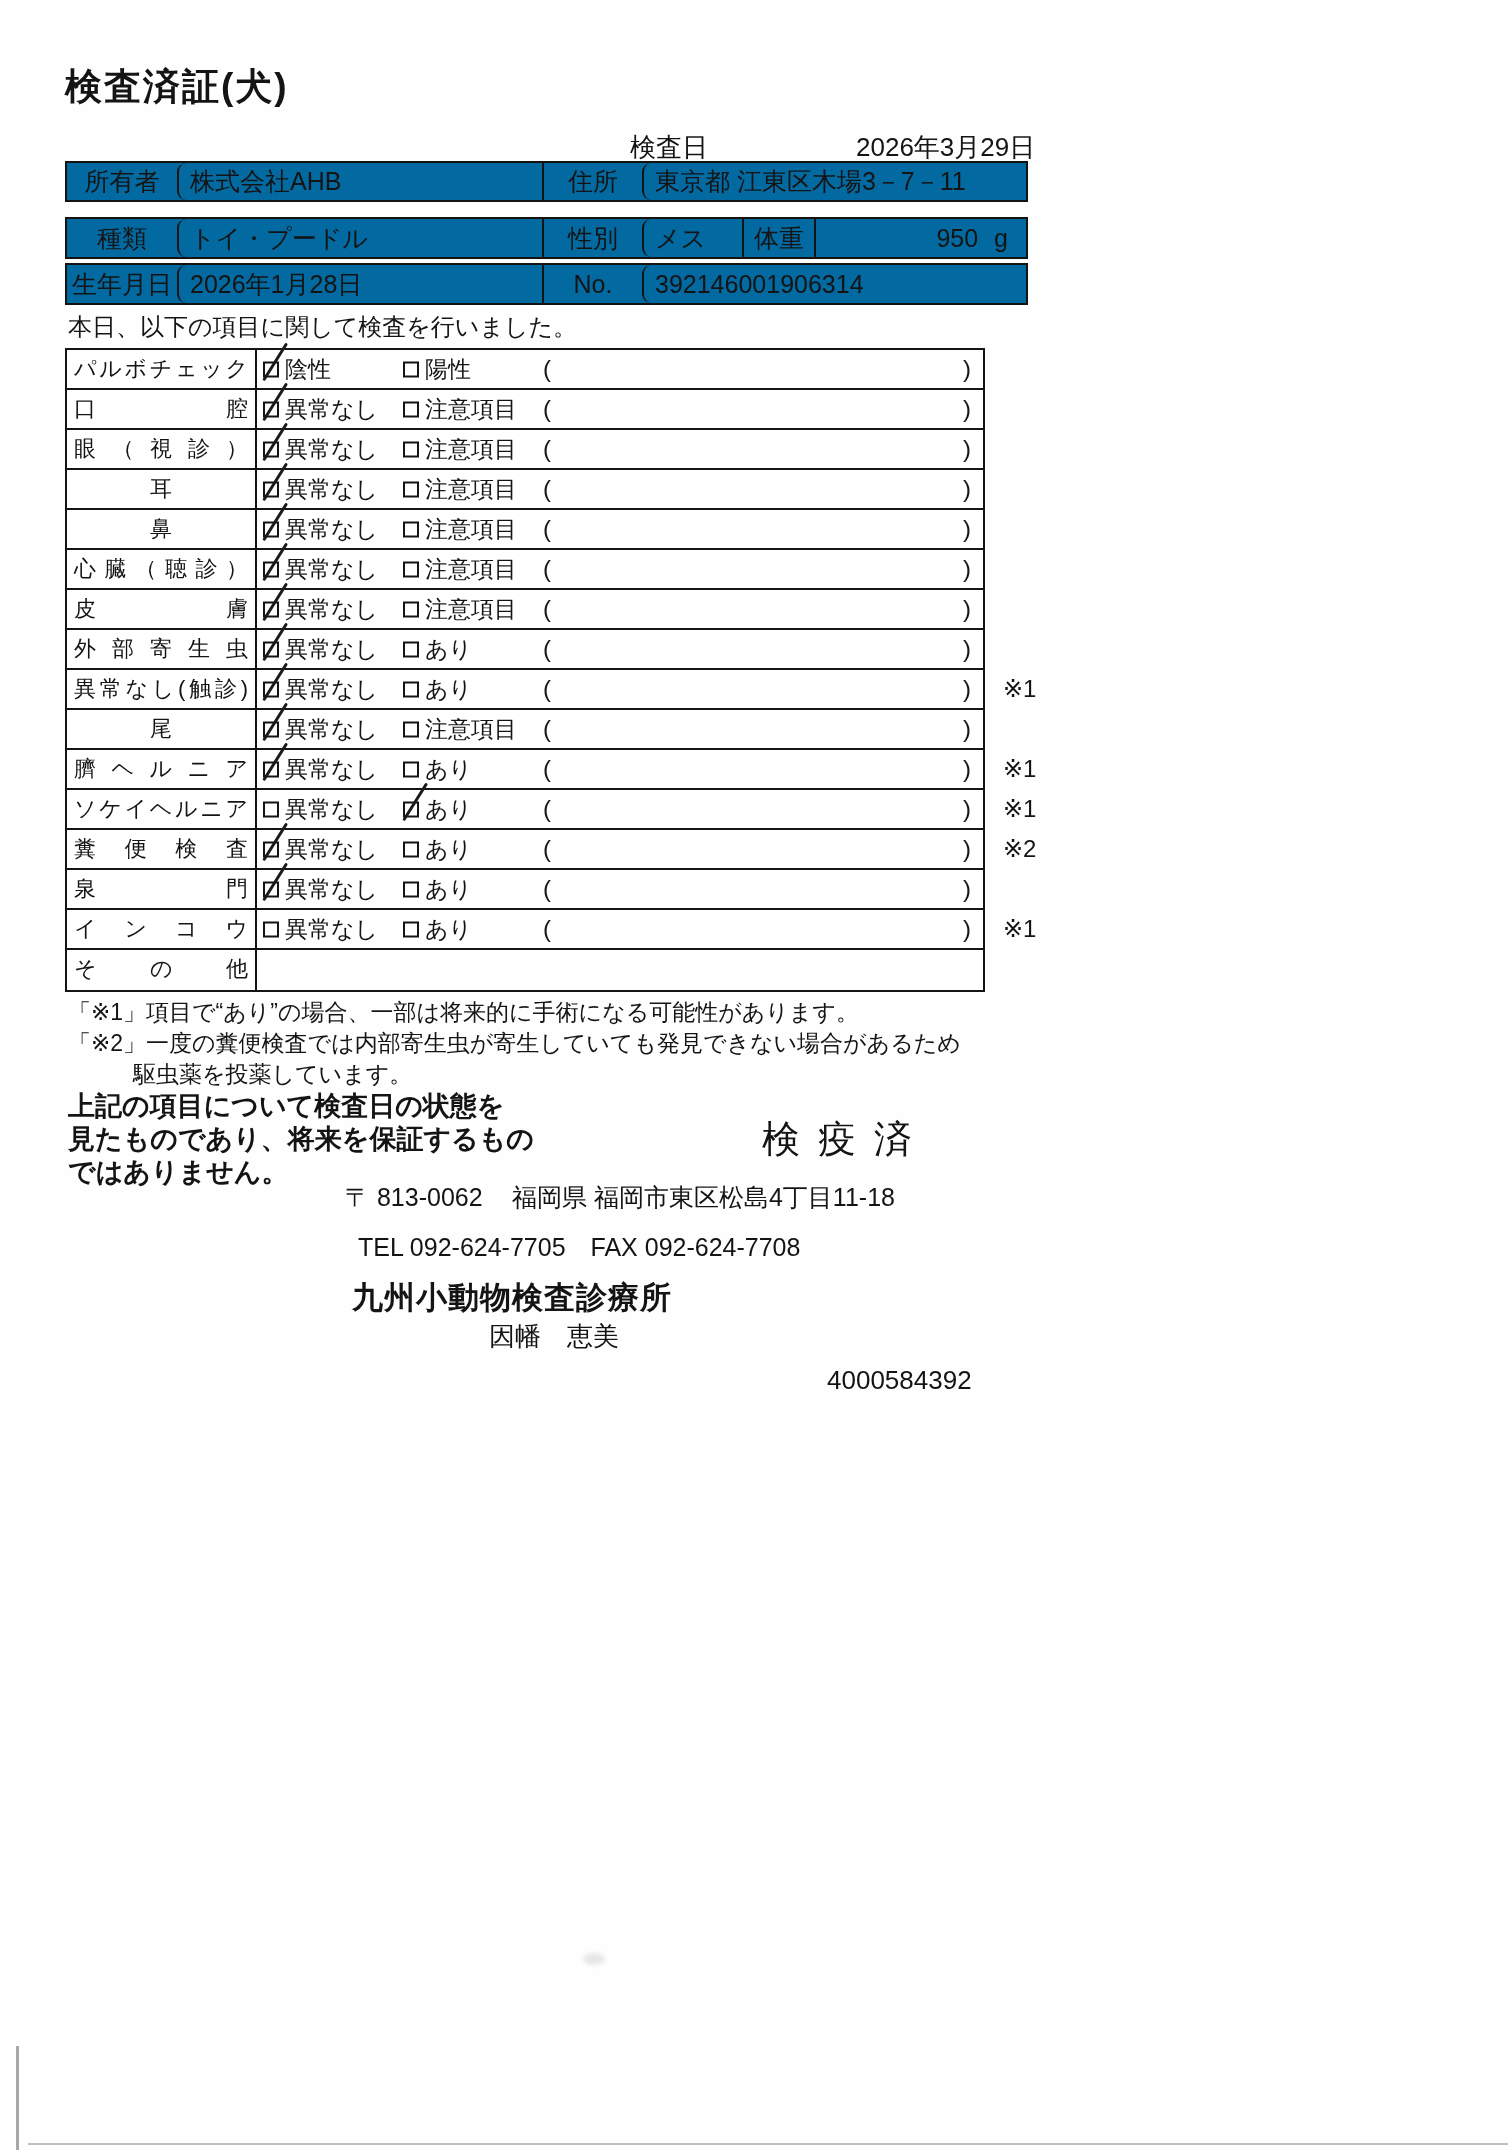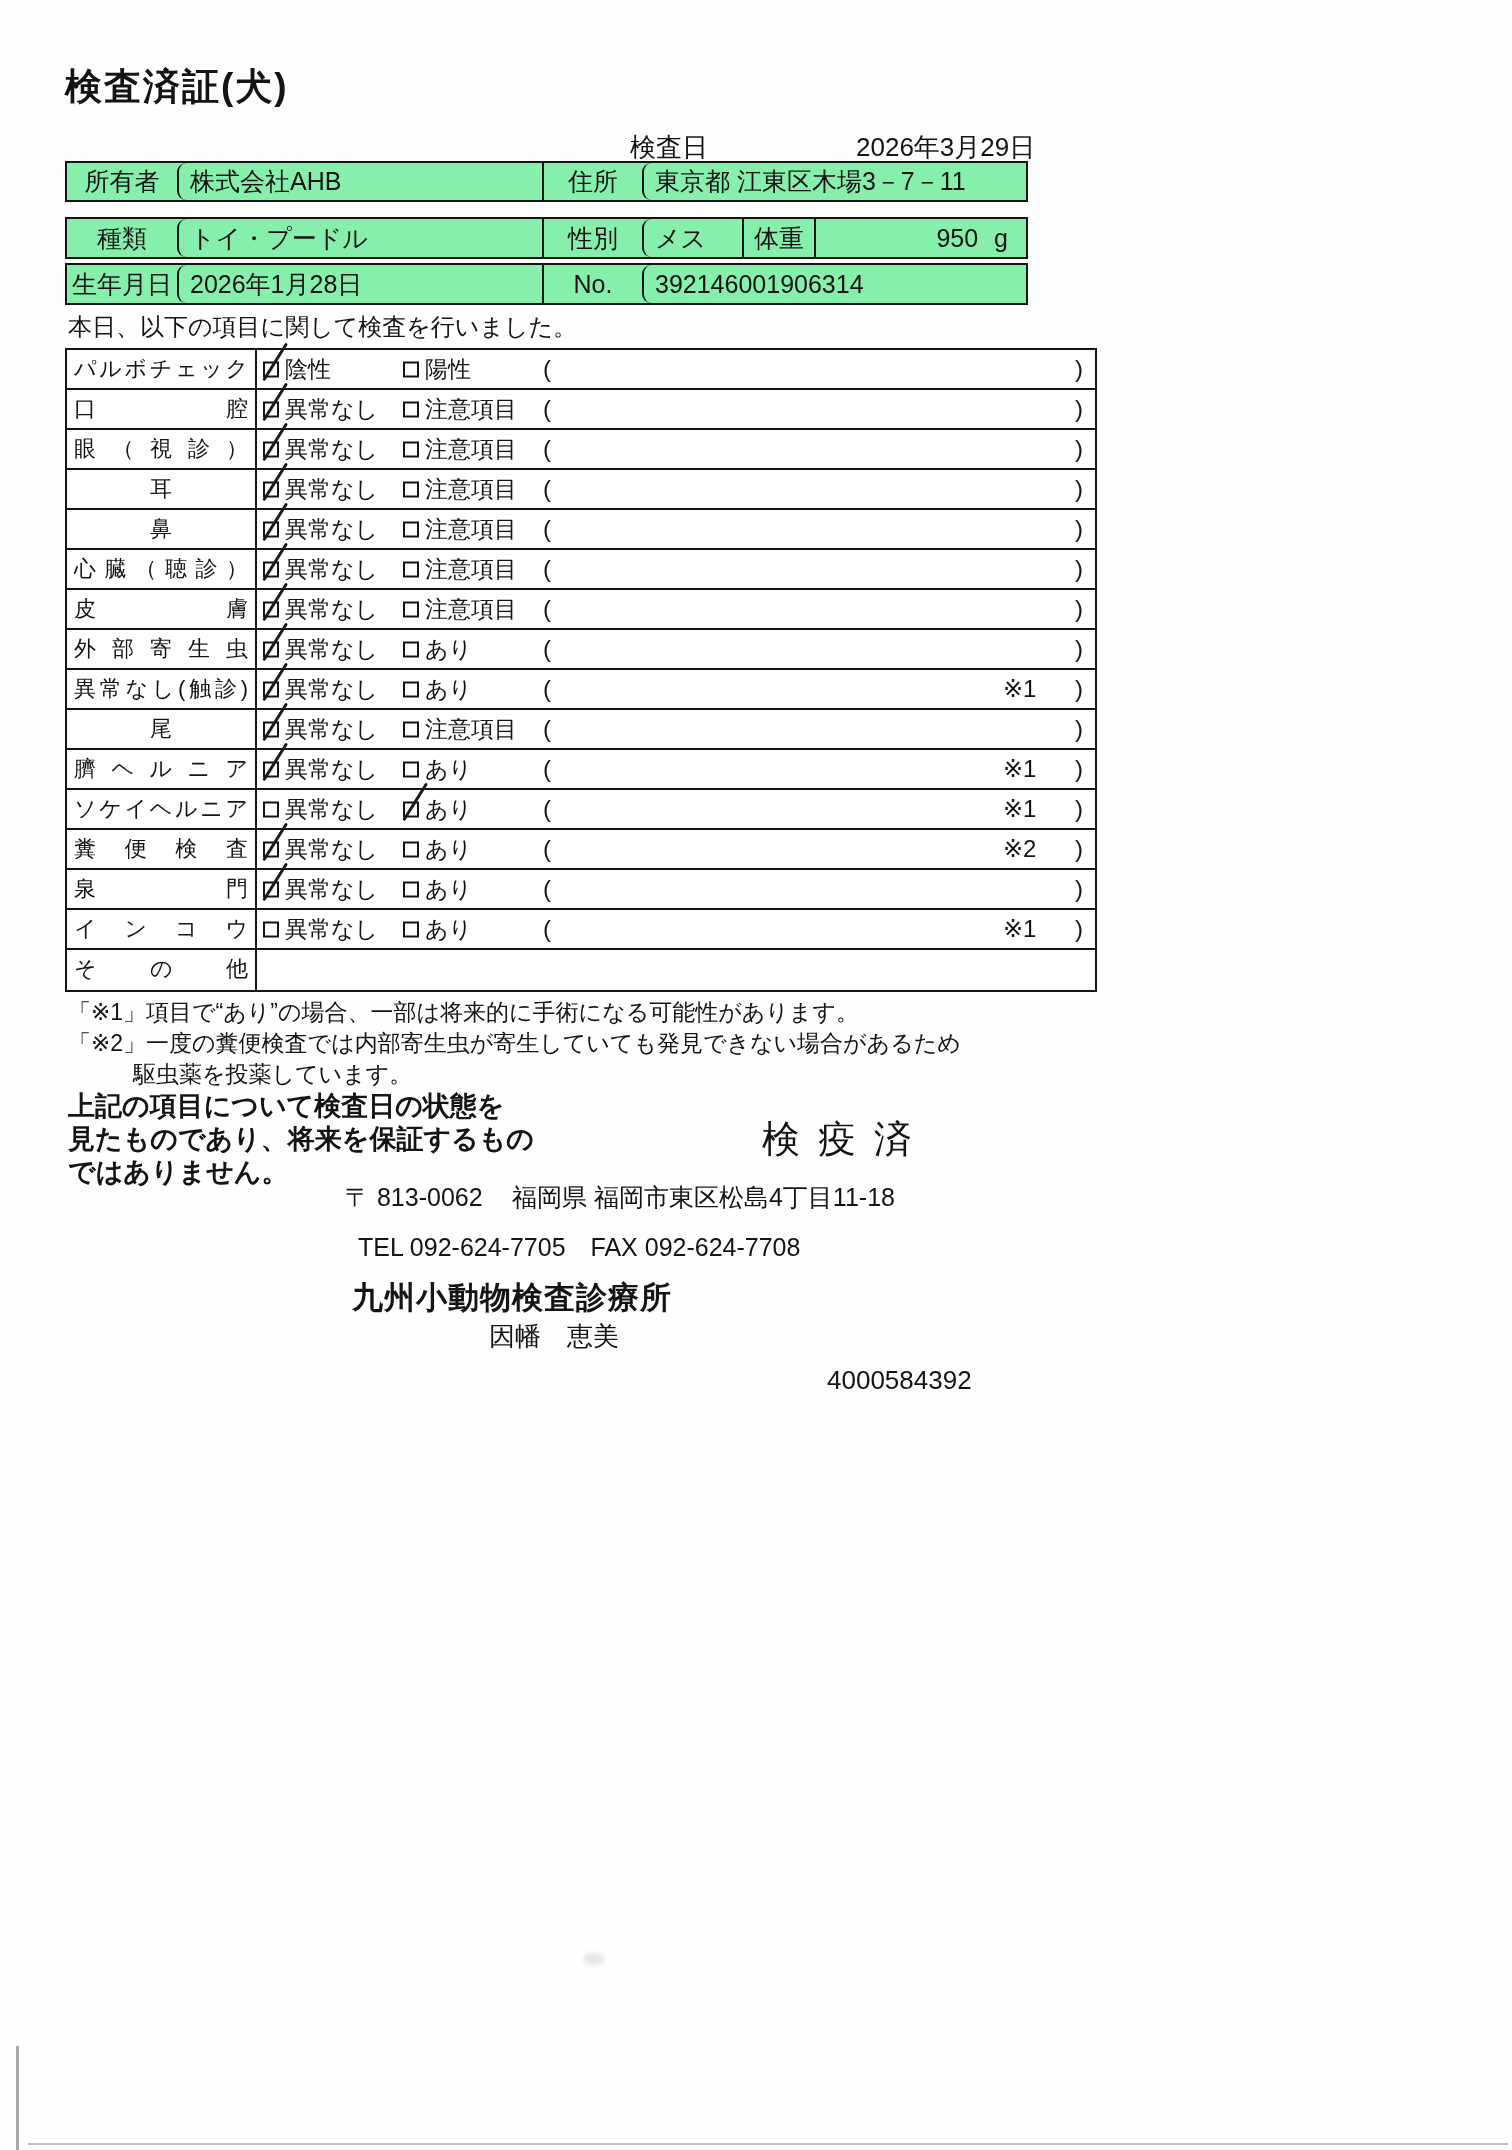--- a/index.html
+++ b/index.html
@@ -10,34 +10,34 @@
     font-family:"Liberation Sans","DejaVu Sans",sans-serif;
     overflow:hidden;
   }
   .title {
     position:absolute; left:65px; top:62px; width:963px; margin:0;
     text-align:left; font-size:37px; font-weight:bold; letter-spacing:2px;
   }
   .insp-date-label { position:absolute; left:630px; top:130px; font-size:26px; }
   .insp-date-value { position:absolute; left:856px; top:130px; font-size:26px; }
 
-  .tbl { position:absolute; left:65px; width:963px; border:2px solid #141414; display:flex; background:#86efac; }
+  .tbl { position:absolute; left:65px; width:963px; border:2px solid #141414; display:flex; background:#0369a1; }
   .owner-tbl { top:161px; height:41px; }
   .breed-tbl { top:217px; height:42px; }
   .birth-tbl { top:263px; height:42px; }
   .cell { display:flex; align-items:center; font-size:25px; overflow:hidden; white-space:nowrap; }
   .cell + .cell { border-left:2px solid #141414; }
   .cell.lbl { justify-content:center; }
   .cell.val { padding-left:11px;border-radius:9px; }
   .w110{width:110px;} .w365{width:365px;} .w100{width:100px;} .w80{width:72px;} .flex1{flex:1;}
   .weight-val { justify-content:flex-end; padding-right:18px; gap:16px; }
 
   .intro { position:absolute; left:68px; top:311px; font-size:24px; }
 
-  .exam { position:absolute; left:65px; top:348px; width:1032px; border:2px solid #141414; background:#fff; }
+  .exam { position:absolute; left:65px; top:348px; width:920px; border:2px solid #141414; background:#fff; }
   .exam-row { display:flex; height:40px; border-bottom:2px solid #141414; position:relative; }
   .exam-row:last-child { border-bottom:none; }
   .exam-label {
     width:190px; border-right:2px solid #141414; font-size:22px; line-height:37px;
     padding:0 7px; white-space:nowrap; overflow:hidden;
     text-align:justify; text-align-last:justify;
   }
   .exam-label.center { text-align:center; text-align-last:center; }
   .exam-content { flex:1; position:relative; font-size:23px; }
   .opt { position:absolute; top:50%; transform:translateY(-50%); display:flex; align-items:center; gap:6px; white-space:nowrap; }

